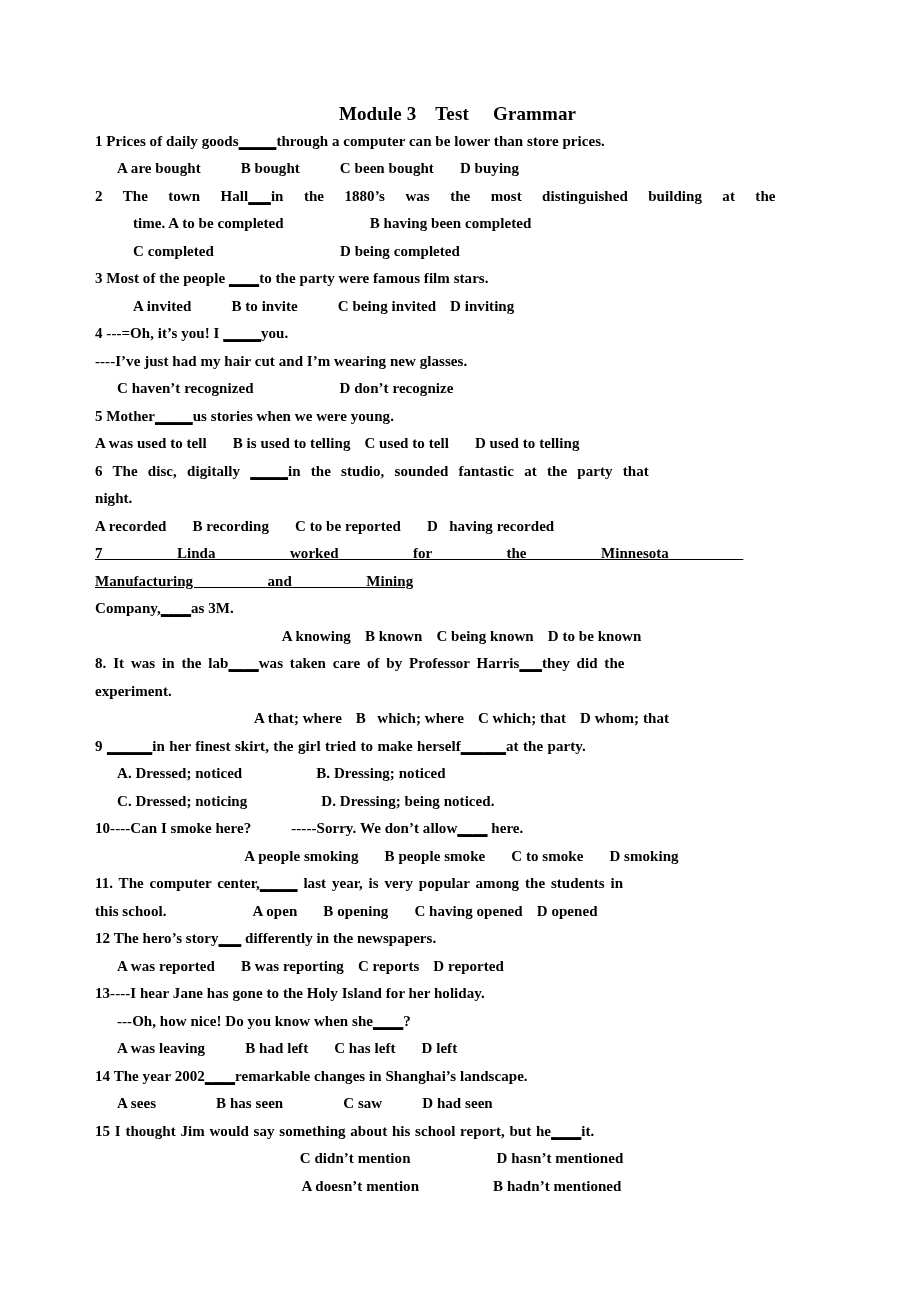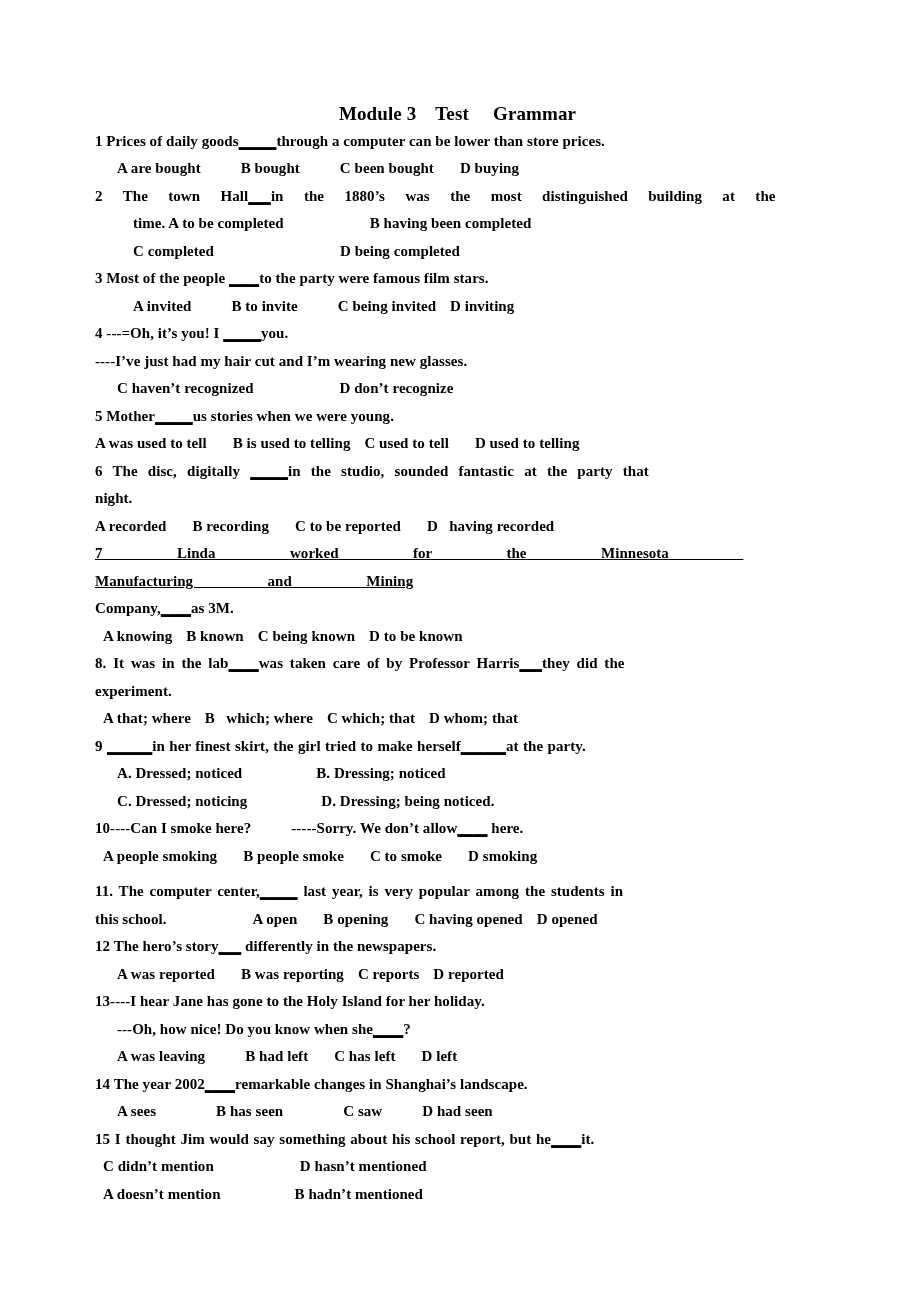--- a/index.html
+++ b/index.html
@@ -39,36 +39,36 @@
     font-size: 15px;
     line-height: 27.5px;
     white-space: pre-wrap;
     letter-spacing: 0.05px;
   }
   
   .just-wide  { word-spacing: 6.4px; }
   .just-wide2 { word-spacing: 1.3px; }
   .just-mega  { word-spacing: 21px; text-decoration: underline; }
   .just-mid   { word-spacing: 3.0px; }
-  .just-q11   { word-spacing: 2.0px; margin-top: 8px; }
+  .just-q11   { word-spacing: 2.0px; }
   .just-q15   { word-spacing: 0.9px; }
   .just-q9    { word-spacing: 0.6px; }
   .blank {
     text-decoration: underline;
     text-decoration-thickness: 1.6px;
     text-underline-offset: 1.5px;
   }
   .sp-sm { display: inline-block; width: 14px; }
   .sp-md { display: inline-block; width: 26px; }
   .sp-lg { display: inline-block; width: 40px; }
   .sp-xl { display: inline-block; width: 60px; }
   .sp-xxl{ display: inline-block; width: 86px; }
   .ind1 { padding-left: 22px; }
   .ind2 { padding-left: 38px; }
-  .ind3 { padding-left: 8px; }
+  .ind3 { padding-left: 8px; text-align: center; }
 </style>
 </head>
 <body>
 
 <div class="page">
   <div class="content">
 
     <div class="doc-title">Module 3&nbsp;&nbsp;&nbsp; Test&nbsp;&nbsp;&nbsp;&nbsp; Grammar</div>
 
     <div class="ln"><span>1 Prices of daily goods</span><span class="blank">_____</span><span>through a computer can be lower than store prices.</span></div>

